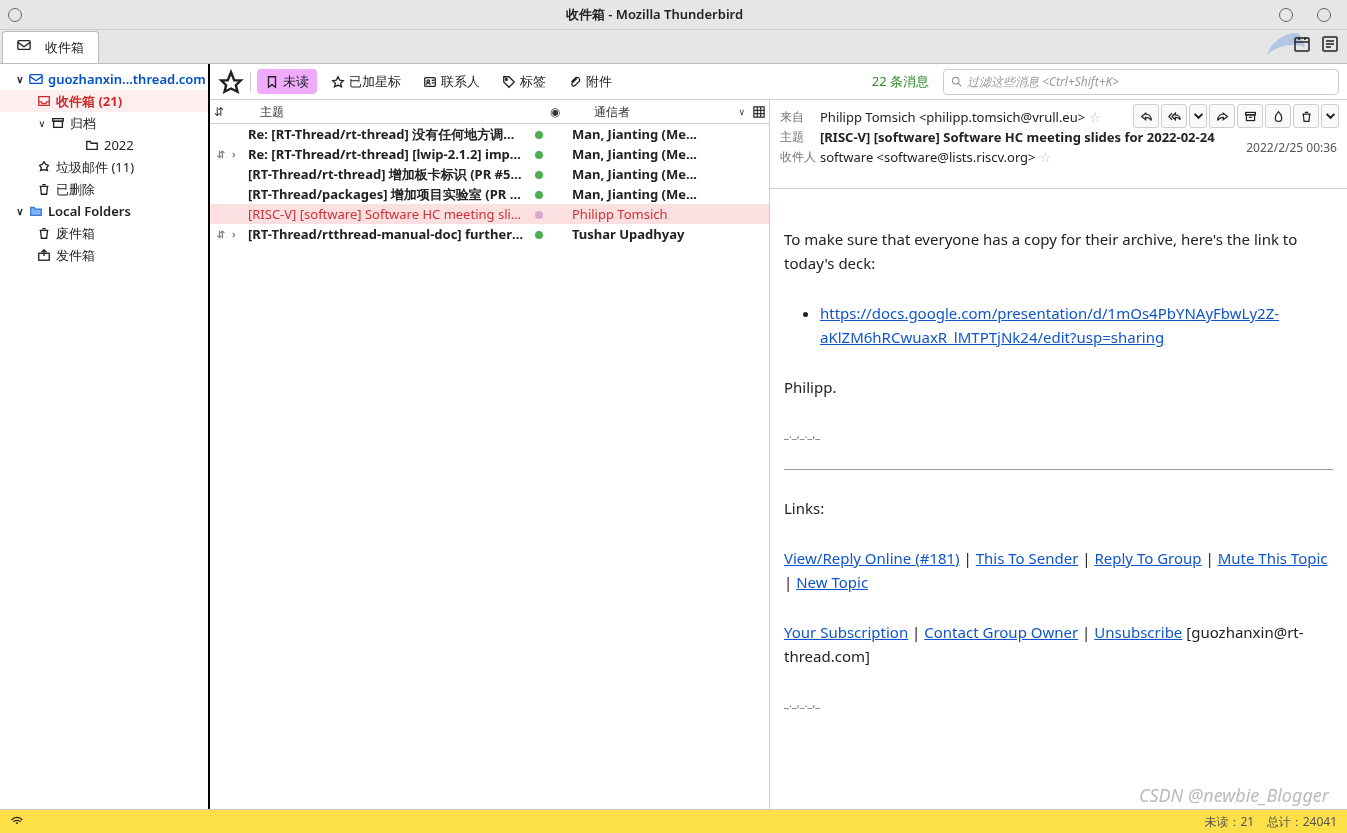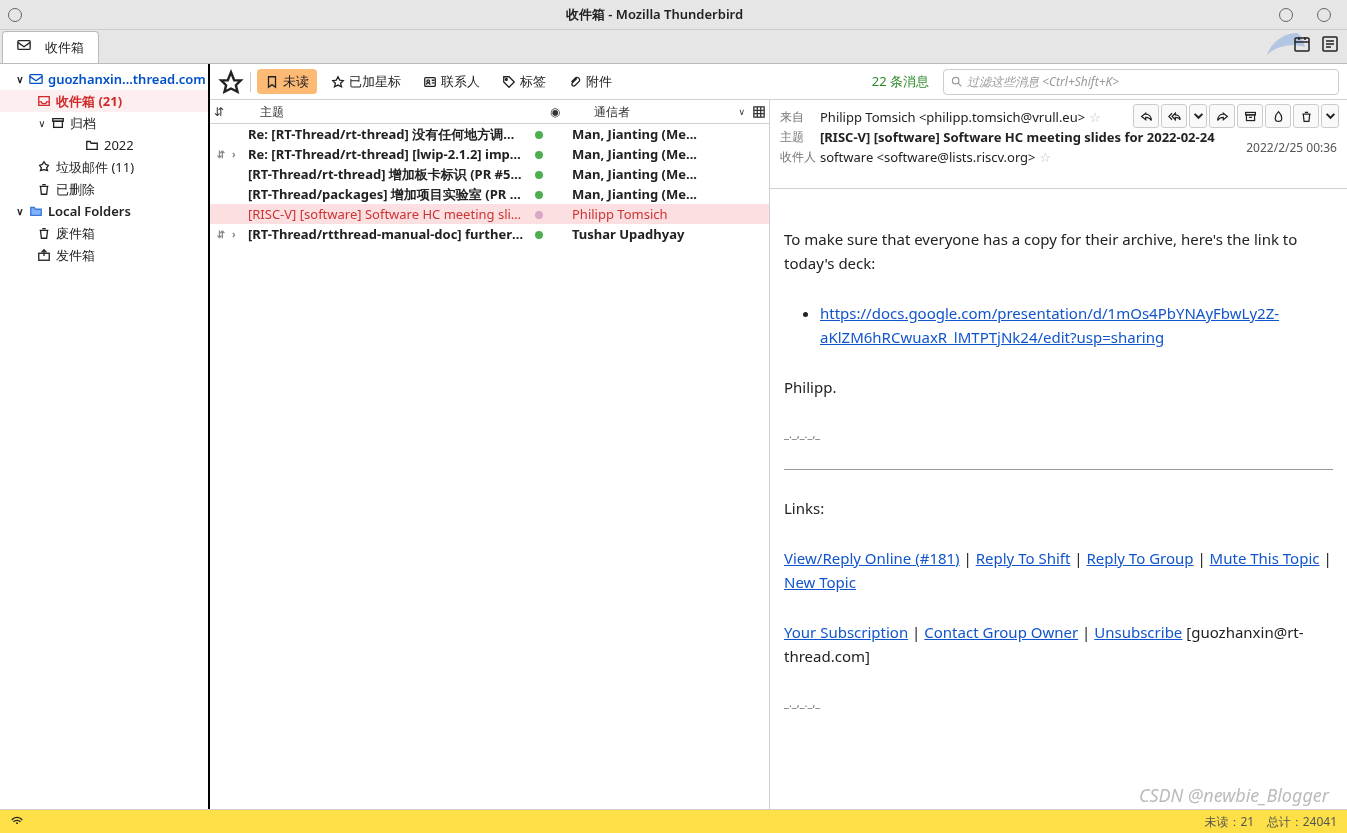--- a/index.html
+++ b/index.html
@@ -32,21 +32,21 @@
 .twisty { width: 12px; text-align: center; font-size: 10px; margin-right: 2px; }
 .tree-icon { width: 16px; height: 16px; margin-right: 4px; display:inline-flex; align-items:center; justify-content:center; }
 .tree-icon svg { width:14px; height:14px; }
 .acct { color:#0050c8; }
 
 
 .content { flex: 1; display: flex; flex-direction: column; }
 .toolbar { height: 36px; border-bottom: 1px solid #d0d0d0; display: flex; align-items: center; gap: 6px; padding: 0 8px; }
 .tb-ibtn { width:26px; height:26px; border-radius:4px; display:flex; align-items:center; justify-content:center; cursor:pointer; }
 .tb-combo { display:flex; align-items:center; gap:4px; padding:3px 8px; border-radius:4px; cursor:pointer; font-size:13px; }
-.tb-combo.active { background:#fdba74; }
+.tb-combo.active { background:#f0abfc; }
 .tb-combo svg { width:14px; height:14px; }
 .msgcount { color:#2a8a2a; font-size:13px; margin-left:auto; margin-right:8px; }
 .filterbox { width: 396px; height:26px; border:1px solid #ccc; border-radius:4px; display:flex; align-items:center; padding:0 6px; color:#999; font-style:italic; font-size:12px; gap:4px; }
 .filterbox svg { width:13px; height:13px; }
 
 
 .split { flex:1; display:flex; }
 .listpane { width: 560px; border-right: 1px solid #d0d0d0; display:flex; flex-direction:column; }
 .list-header { height: 24px; border-bottom: 1px solid #d0d0d0; display:flex; align-items:center; font-size:12px; color:#333; }
 .lh-cell { padding: 0 4px; display:flex; align-items:center; gap:2px; }
@@ -410,21 +410,21 @@
           <p>To make sure that everyone has a copy for their archive, here's the link to today's deck:</p>
           <ul>
               <li><a href="#">https://docs.google.com/presentation/d/1mOs4PbYNAyFbwLy2Z-aKlZM6hRCwuaxR_lMTPTjNk24/edit?usp=sharing</a></li>
             </ul>
           <p>Philipp.</p>
           <p style="font-size:11px;color:#666">_._,_._,_</p>
           <hr class="sep-line">
           <p>Links:</p>
           <p>
             <a href="#">View/Reply Online (#181)</a> |
-            <a href="#">Reply To Shift</a> |
+            <a href="#">This To Sender</a> |
             <a href="#">Reply To Group</a> |
             <a href="#">Mute This Topic</a> |
             <a href="#">New Topic</a>
           </p>
           <p>
             <a href="#">Your Subscription</a> |
             <a href="#">Contact Group Owner</a> |
             <a href="#">Unsubscribe</a><span> [guozhanxin@rt-thread.com]</span>
           </p>
           <p style="font-size:11px;color:#666;margin-top:24px">_._,_._,_</p>

